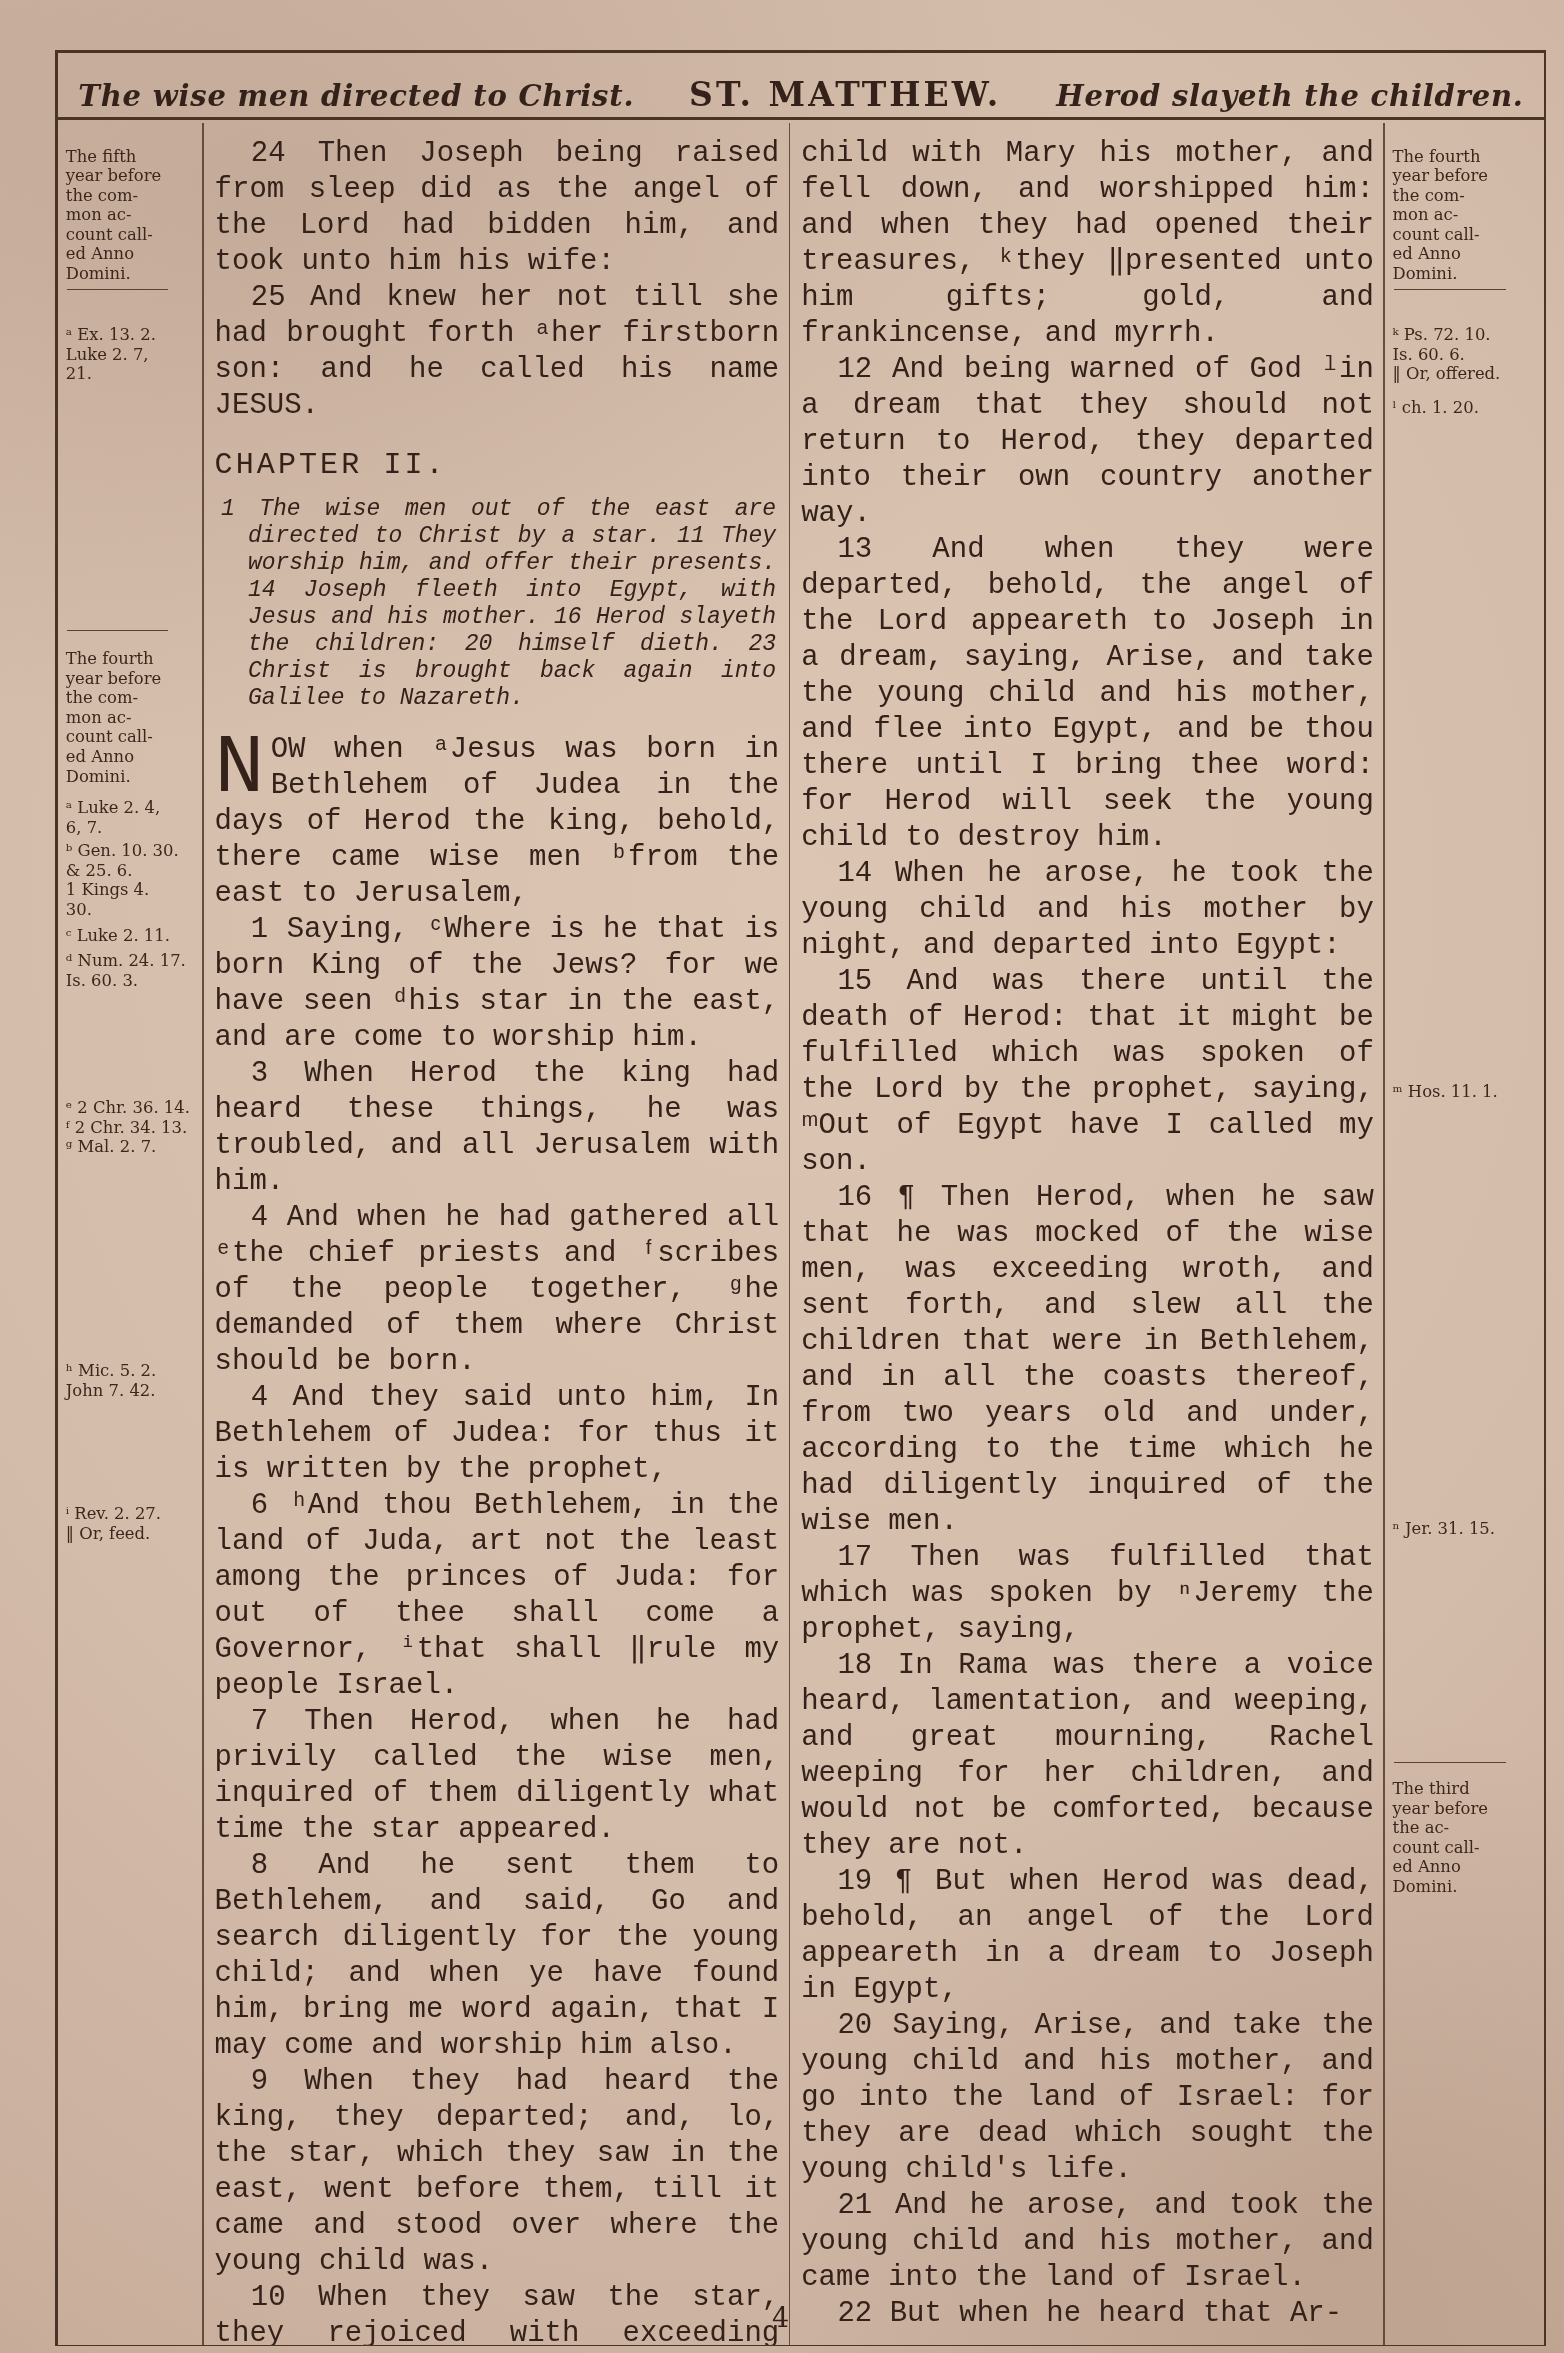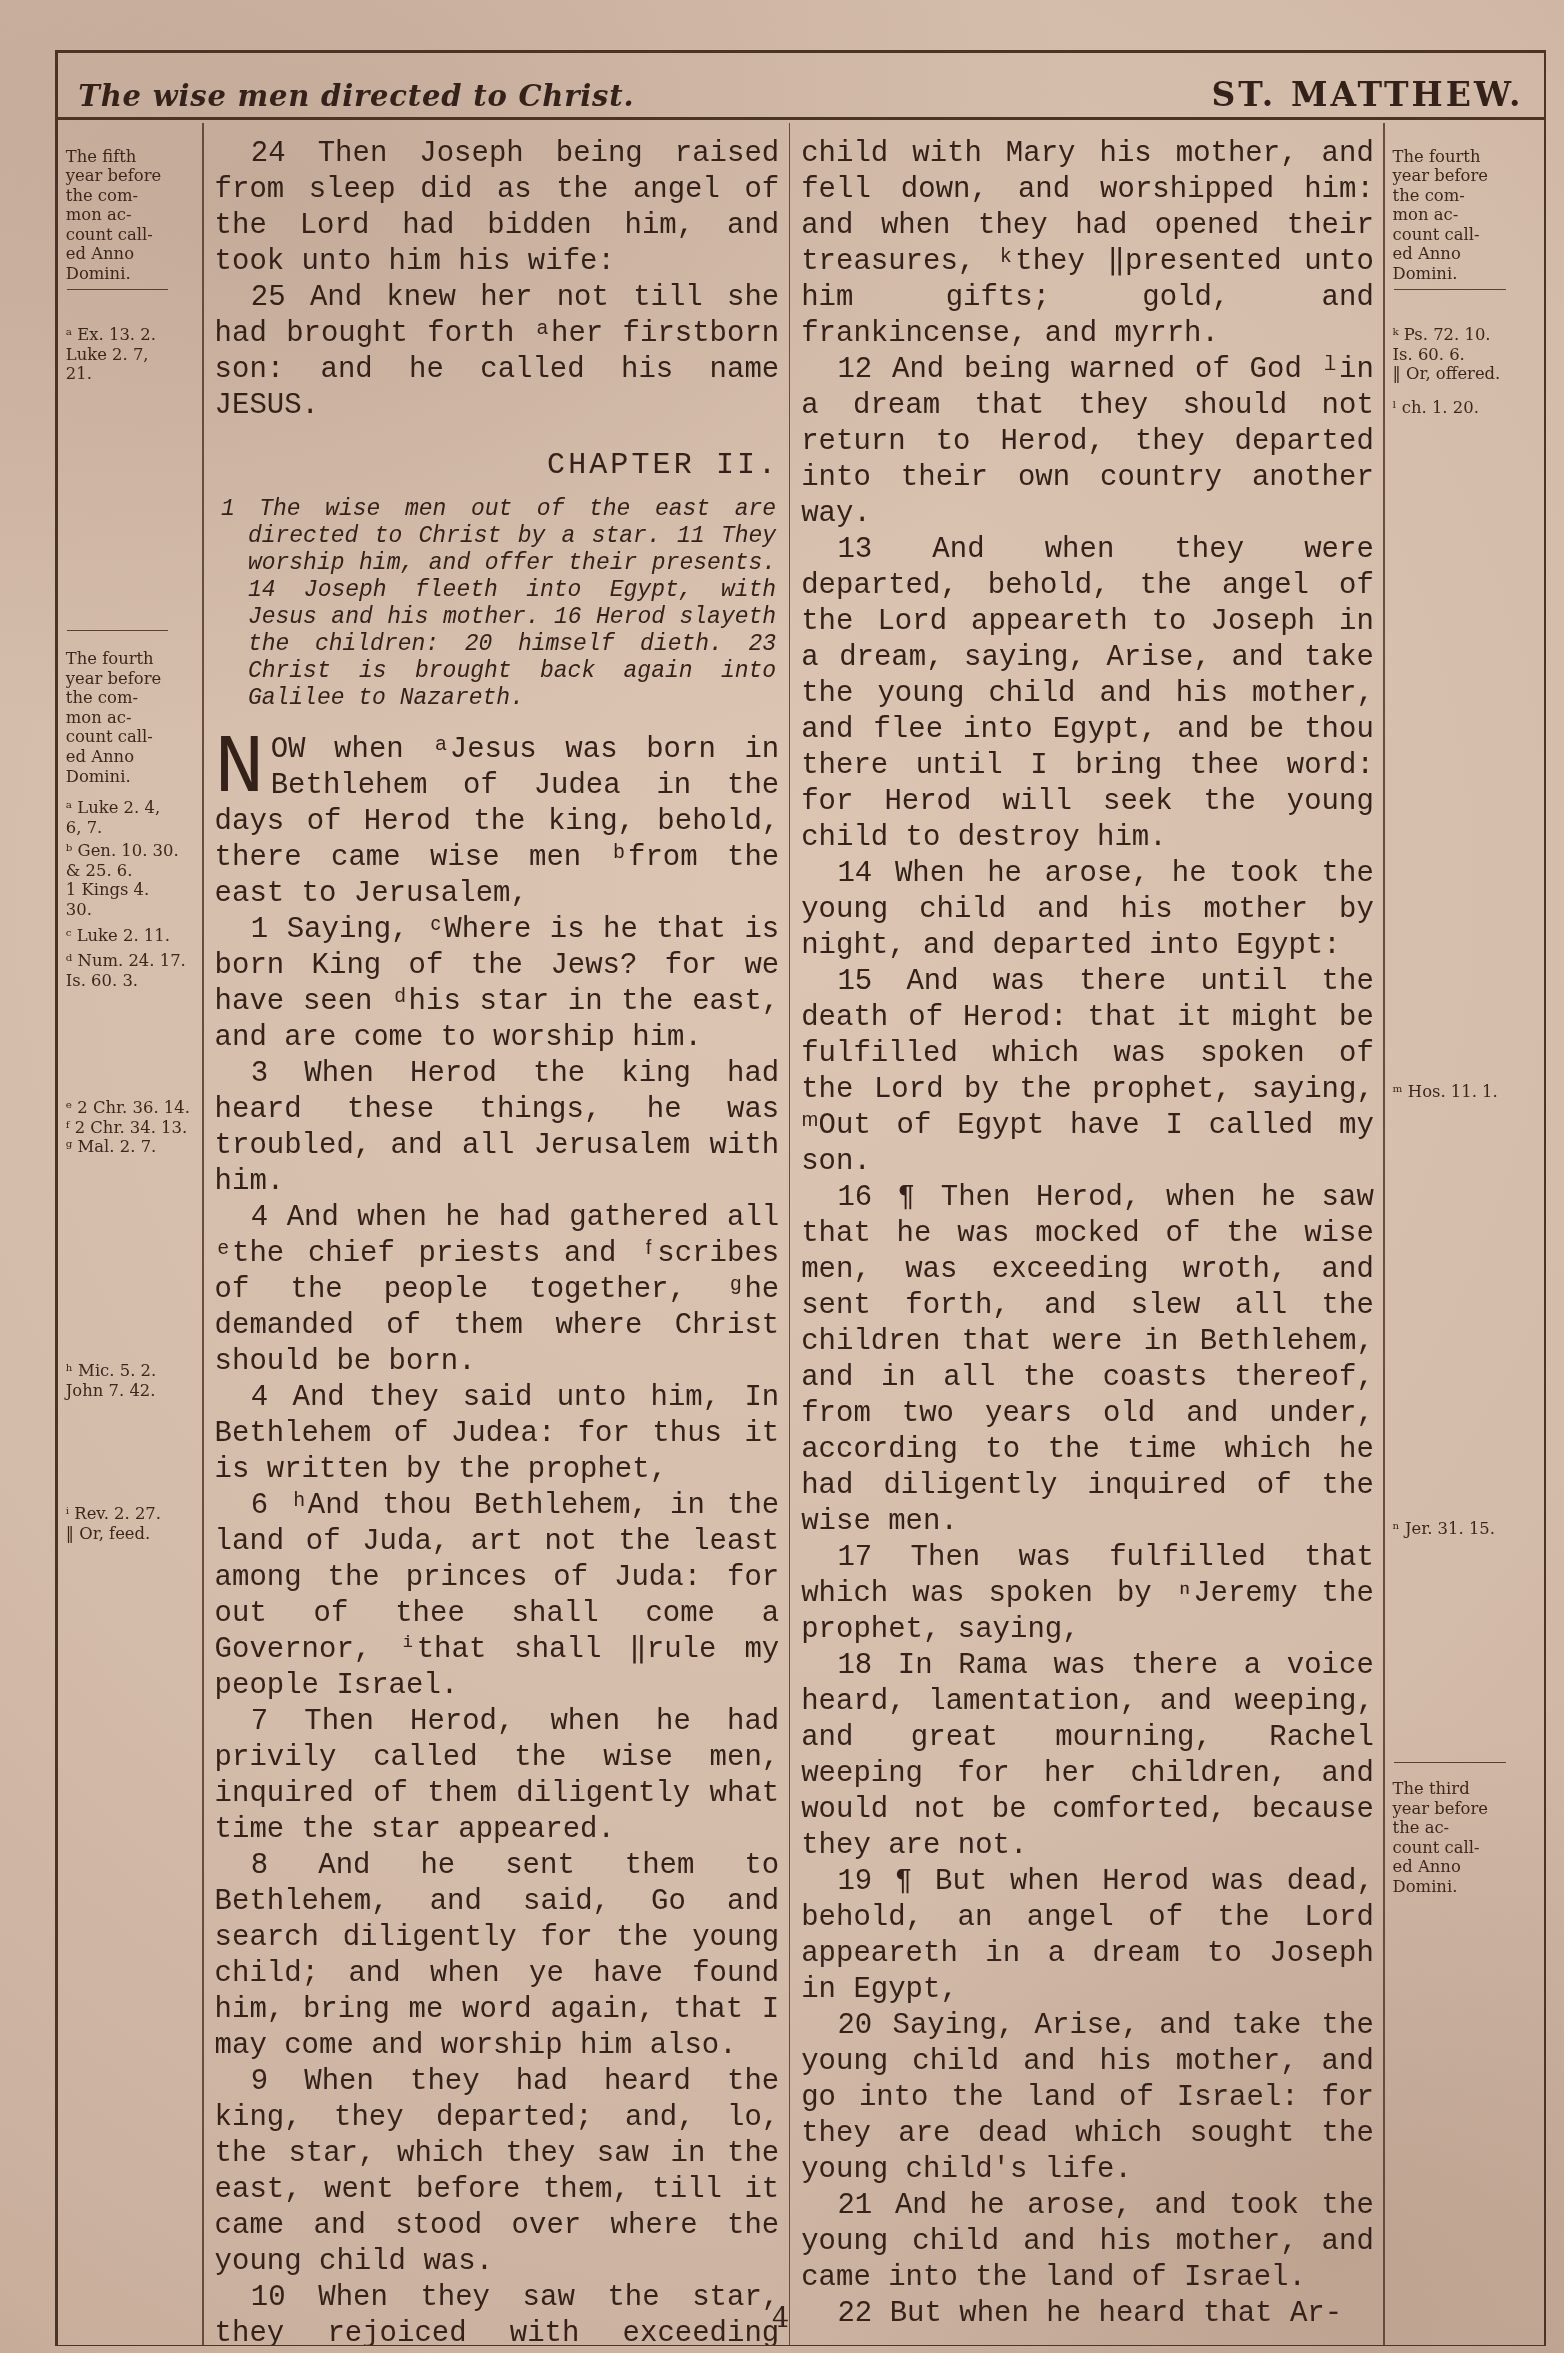--- a/index.html
+++ b/index.html
@@ -61,21 +61,21 @@
     overflow:hidden;
     font-family:Liberation Mono, monospace;
   }
   .text-col.left{width:585px;}
   .text-col.right{width:593px;}
   p.verse{margin:0;text-indent:1.25em;}
   p.verse.cont{text-indent:0;}
   .chapter-heading{
     margin:23.5px 0 12.5px 0;
     font-size:30px;font-weight:normal;
-    letter-spacing:3.1px;text-align:right;text-indent:0;
+    letter-spacing:3.1px;text-align:left;text-indent:0;
   }
   .summary{
     margin:0 3.1px 20.3px 6.3px;
     font-size:23px;line-height:27px;
     font-style:italic;
     padding-left:27px;text-indent:-27px;
     text-align:justify;
   }
   .dropcap{
     float:left;
@@ -89,20 +89,21 @@
 </style>
 </head>
 <body>
 
 <div class="page">
   <div class="frame">
 
     <header class="running-head">
       <span class="side">The wise men directed to Christ.</span>
       <span class="book">ST. MATTHEW.</span>
+      <span class="side">Herod slayeth the children.</span>
     </header>
 
     <div class="main">
 
       <aside class="notes left">
         <div class="note" style="top:23.5px">The fifth
 year before
 the com-
 mon ac-
 count call-

